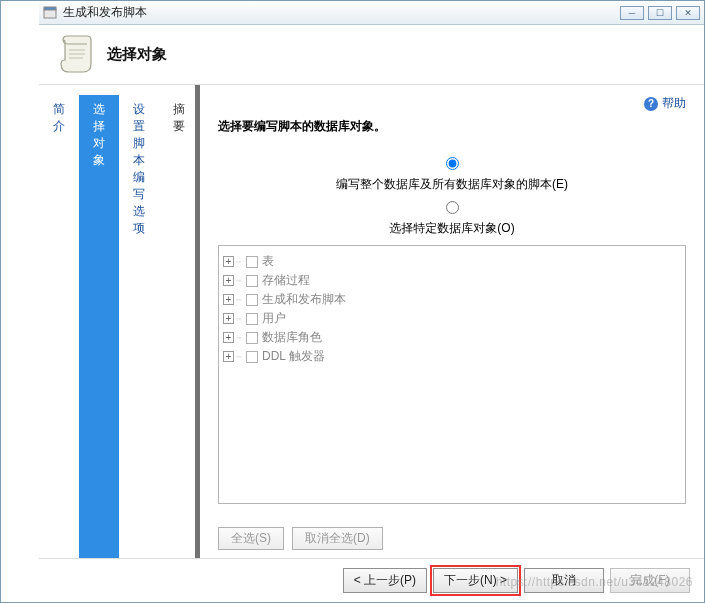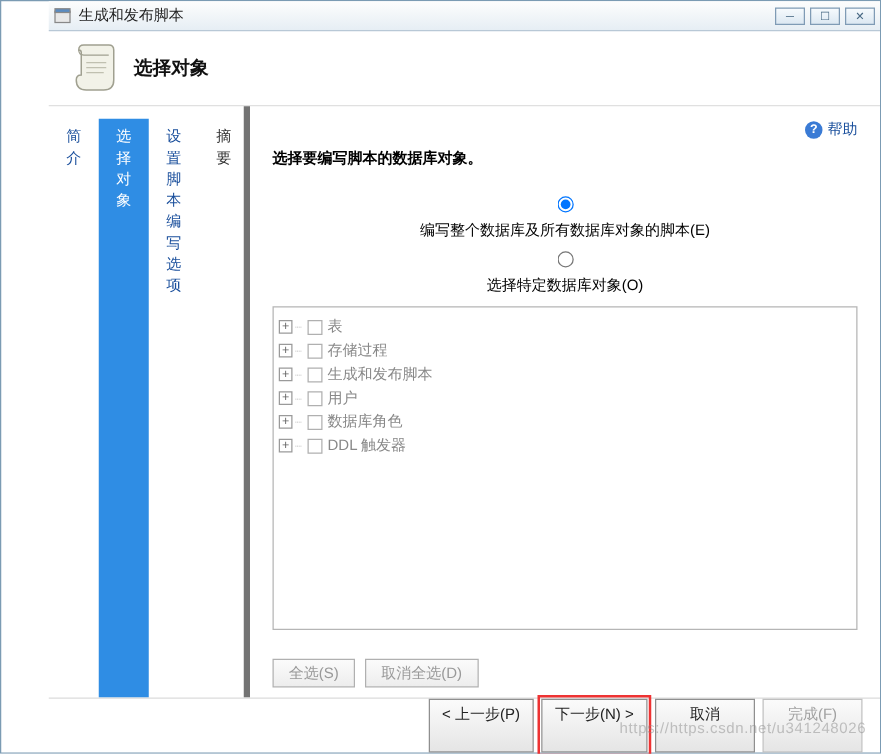--- a/index.html
+++ b/index.html
@@ -26,21 +26,21 @@
 .radio-row { display: flex; align-items: center; gap: 6px; margin-bottom: 8px; color: #000; flex-direction: column; }
 .radio-row input { margin: 0; }
 .tree-box { flex: 1; border: 1px solid #b5b5b5; background: #fff; padding: 6px 4px; overflow: auto; min-height: 0; }
 .tree-row { display: flex; align-items: center; gap: 2px; padding: 1px 0; color: #888; }
 .exp { width: 11px; height: 11px; border: 1px solid #9a9a9a; display: inline-flex; align-items: center; justify-content: center; font-size: 10px; line-height: 1; color: #666; background: #fff; cursor: pointer; }
 .connector { width: 8px; color: #bbb; font-size: 9px; }
 .tree-check { width: 12px; height: 12px; border: 1px solid #b0b0b0; display: inline-block; }
 .tree-label { padding-left: 2px; }
 .sel-btns { margin-top: 23px; display: flex; gap: 8px; }
 .sel-btn { padding: 2px 12px; border: 1px solid #b0b0b0; background: linear-gradient(#fbfbfb,#ededed); color: #999; cursor: default; font-size: 12px; }
-.footer { height: 44px; border-top: 1px solid #dcdcdc; display: flex; justify-content: flex-end; padding: 0 14px; gap: 6px; }
+.footer { height: 44px; border-top: 1px solid #dcdcdc; display: flex; justify-content: flex-end; align-items: center; padding: 0 14px; gap: 6px; }
 .nav-btn { padding: 3px 10px; border: 1px solid #8f8f8f; background: linear-gradient(#fbfbfb,#e5e5e5); font-size: 12px; color: #222; cursor: pointer; min-width: 80px; text-align: center; }
 .nav-btn.disabled { color: #a0a0a0; border-color: #c0c0c0; }
 .nav-btn.highlight { outline: 2px solid #e33; outline-offset: 1px; }
 .watermark { position: absolute; right: 12px; bottom: 14px; color: rgba(140,140,140,0.5); font-size: 12px; pointer-events: none; letter-spacing: 0.5px; }
 .window-wrap { position: relative; width: 705px; height: 603px; }
 </style>
 </head>
 <body>
 
 <div class="window-wrap">

